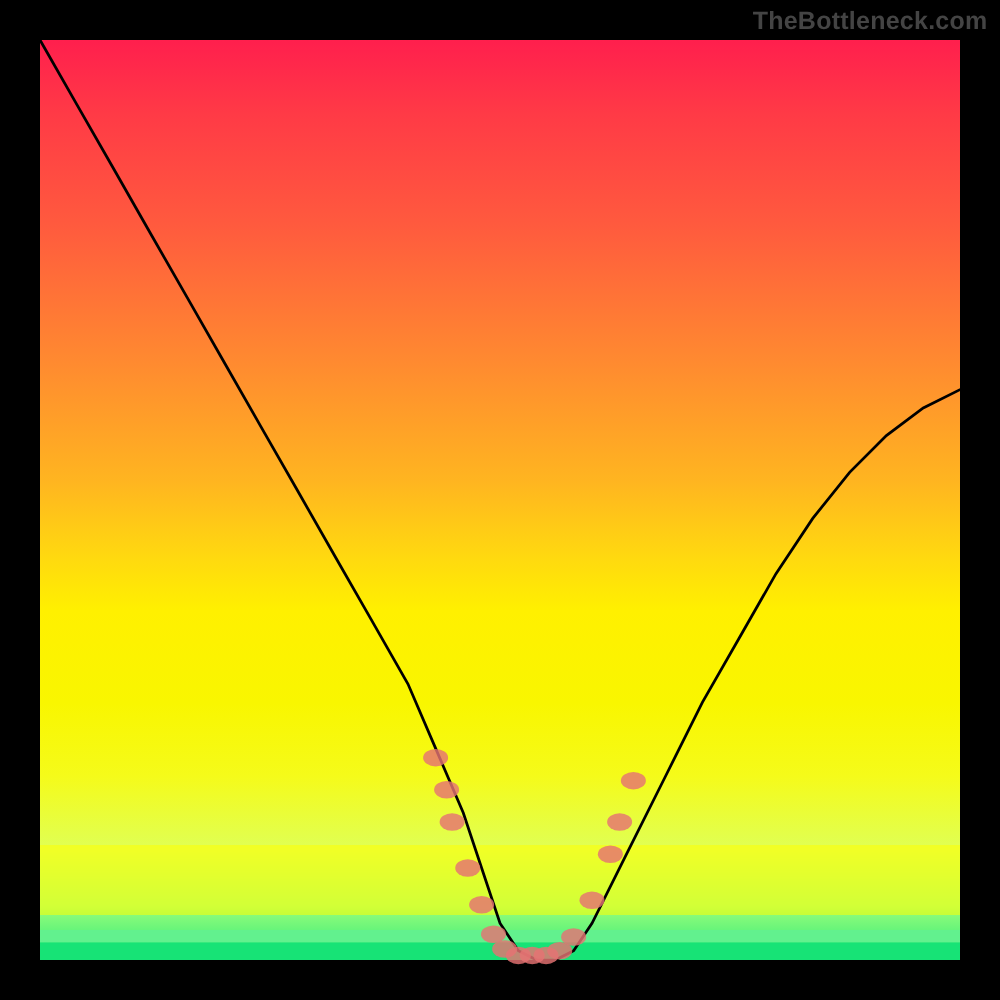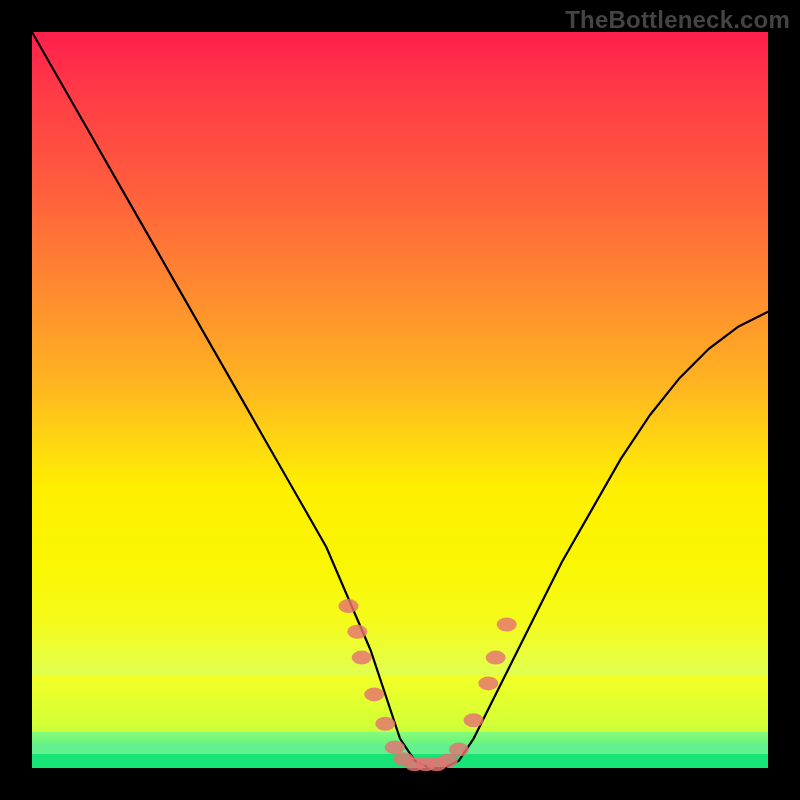--- a/index.html
+++ b/index.html
@@ -63,21 +63,21 @@
     right: 0;
     bottom: 14px;
     height: 10px;
     background: #62f18e;
   }
   .watermark {
     position: absolute;
     top: 6px;
     right: 10px;
     color: #444444;
-    font-size: 24px;
+    font-size: 20px;
     font-weight: 600;
     letter-spacing: 0.2px;
     user-select: none;
   }
   svg.curve {
     position: absolute;
     left: 0;
     top: 0;
     width: 736px;
     height: 736px;

